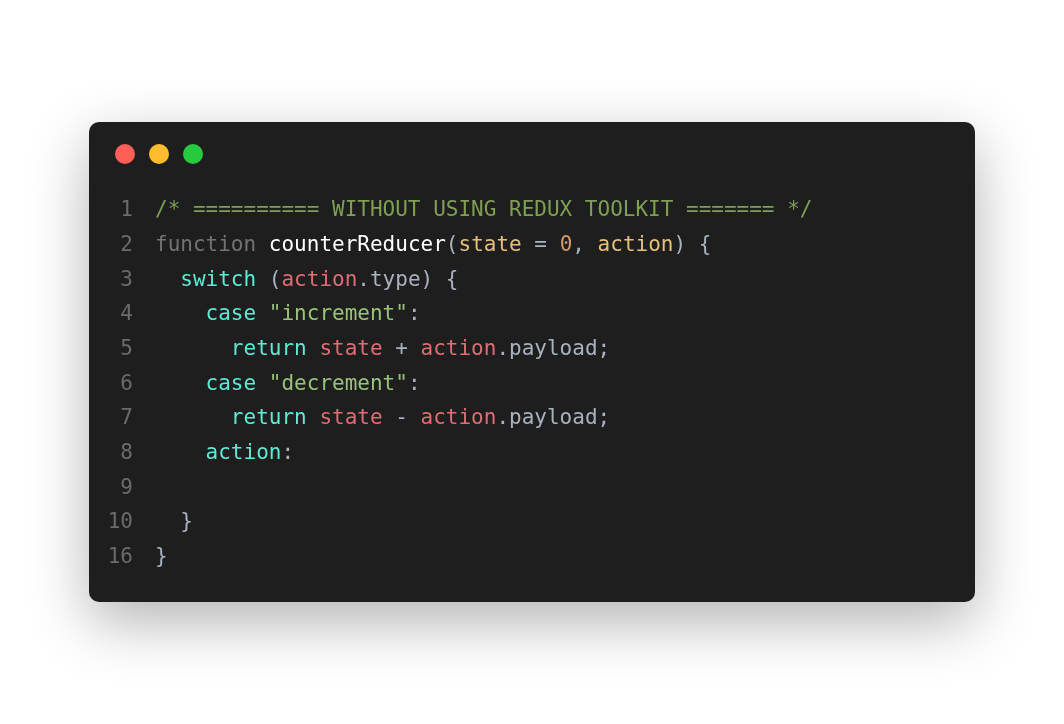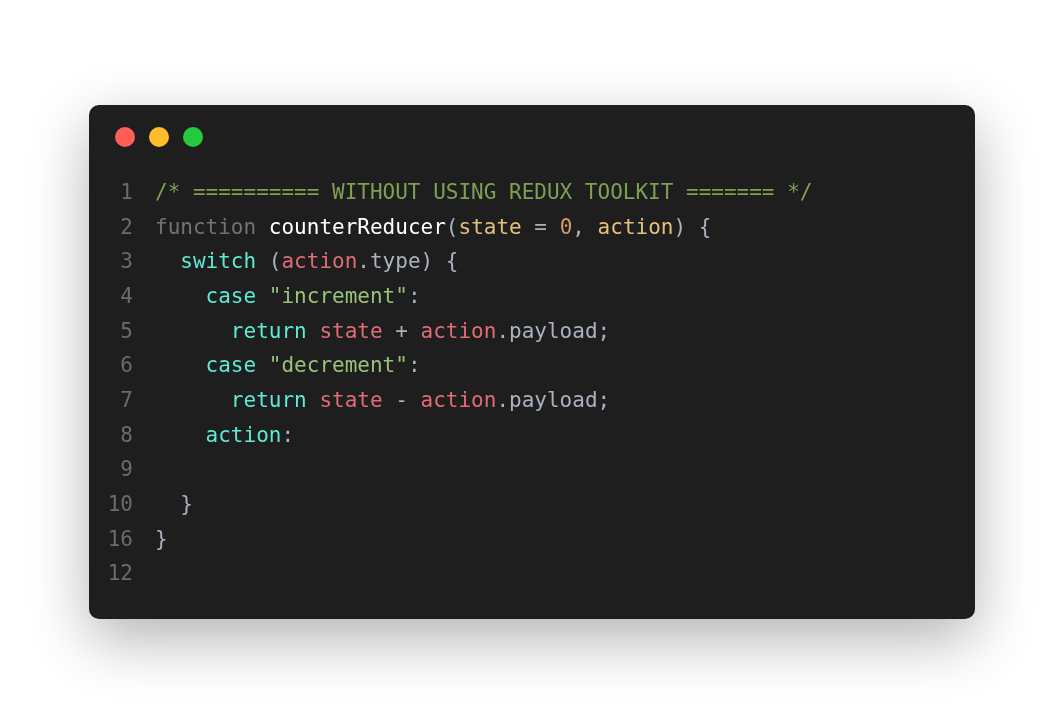--- a/index.html
+++ b/index.html
@@ -84,15 +84,14 @@
       <div class="line"><span class="lineno">2</span><span class="code"><span class="tok-fnkeyword">function</span><span class="tok-punct"> </span><span class="tok-fnname">counterReducer</span><span class="tok-punct">(</span><span class="tok-param">state</span><span class="tok-punct"> = </span><span class="tok-number">0</span><span class="tok-punct">, </span><span class="tok-param">action</span><span class="tok-punct">) {</span></span></div>
       <div class="line"><span class="lineno">3</span><span class="code"><span class="tok-punct">  </span><span class="tok-keyword">switch</span><span class="tok-punct"> (</span><span class="tok-ident">action</span><span class="tok-punct">.</span><span class="tok-prop">type</span><span class="tok-punct">) {</span></span></div>
       <div class="line"><span class="lineno">4</span><span class="code"><span class="tok-punct">    </span><span class="tok-keyword">case</span><span class="tok-punct"> </span><span class="tok-string">"increment"</span><span class="tok-punct">:</span></span></div>
       <div class="line"><span class="lineno">5</span><span class="code"><span class="tok-punct">      </span><span class="tok-keyword">return</span><span class="tok-punct"> </span><span class="tok-ident">state</span><span class="tok-punct"> + </span><span class="tok-ident">action</span><span class="tok-punct">.</span><span class="tok-prop">payload</span><span class="tok-punct">;</span></span></div>
       <div class="line"><span class="lineno">6</span><span class="code"><span class="tok-punct">    </span><span class="tok-keyword">case</span><span class="tok-punct"> </span><span class="tok-string">"decrement"</span><span class="tok-punct">:</span></span></div>
       <div class="line"><span class="lineno">7</span><span class="code"><span class="tok-punct">      </span><span class="tok-keyword">return</span><span class="tok-punct"> </span><span class="tok-ident">state</span><span class="tok-punct"> - </span><span class="tok-ident">action</span><span class="tok-punct">.</span><span class="tok-prop">payload</span><span class="tok-punct">;</span></span></div>
       <div class="line"><span class="lineno">8</span><span class="code"><span class="tok-punct">    </span><span class="tok-keyword">action</span><span class="tok-punct">:</span></span></div>
       <div class="line"><span class="lineno">9</span></div>
       <div class="line"><span class="lineno">10</span><span class="code"><span class="tok-punct">  }</span></span></div>
       <div class="line"><span class="lineno">16</span><span class="code"><span class="tok-punct">}</span></span></div>
-      <div class="line"><span class="lineno">12</span><span class="code"></span></div>
     </div>
 </div>
 
 </body></html>

